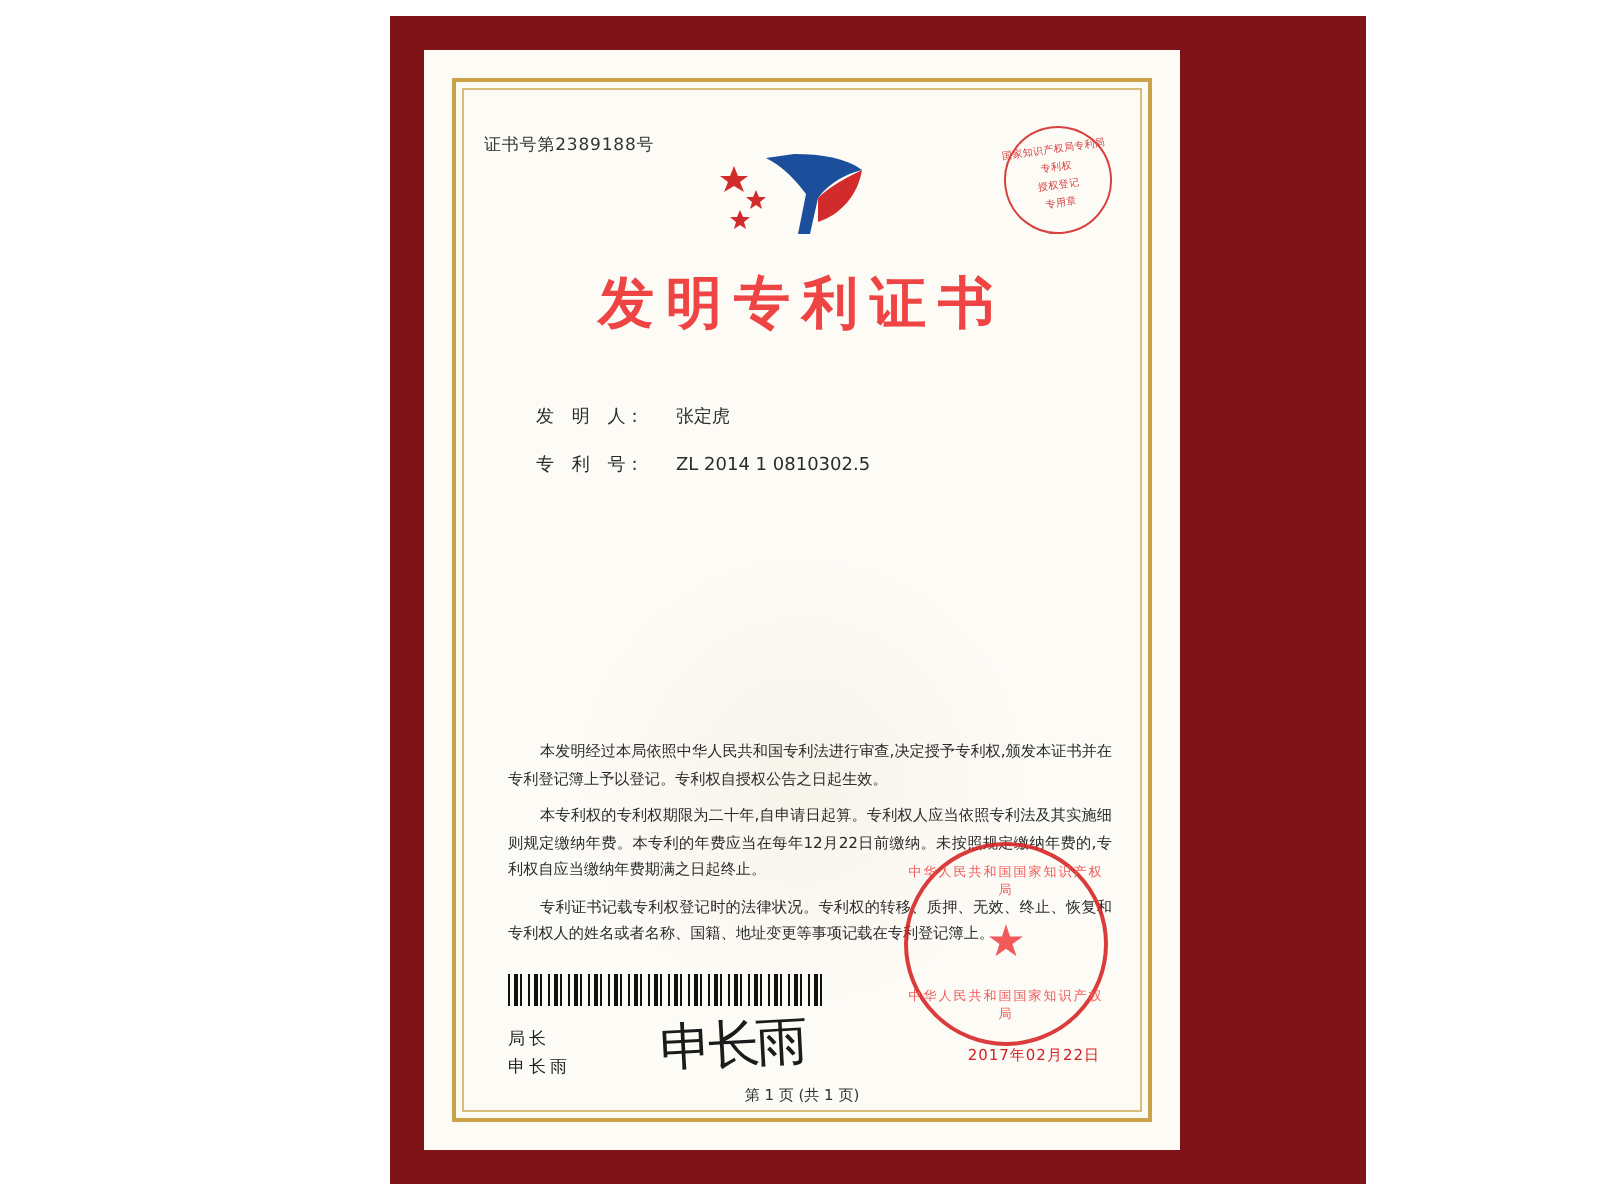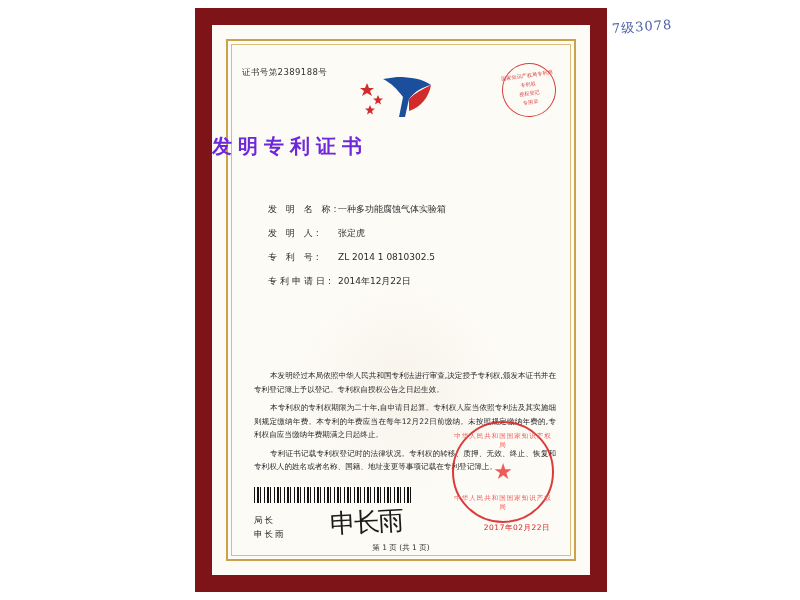--- a/index.html
+++ b/index.html
@@ -15,21 +15,21 @@
     width: 800px;
     height: 600px;
     background: #ffffff;
     overflow: hidden;
   }
   
   .cert-outer {
     position: absolute;
     left: 195px;
     top: 8px;
-    width: 412px;
+    width: 488px;
     height: 584px;
     background: #7e1418;
     box-sizing: border-box;
     padding-left: 21px;
   }
   .cert-inner {
     position: absolute;
     left: 17px;
     top: 17px;
     width: 378px;
@@ -116,24 +116,25 @@
   }
   .seal-top .t1 { top: 8px; }
   .seal-top .t2 { top: 17px; }
   .seal-top .t3 { top: 26px; }
   .seal-top .t4 { top: 35px; }
 
   .title {
     position: absolute;
     left: 0; right: 0;
     top: 108px;
-    font-size: 20px;
+    text-align: center;
+    font-size: 28px;
     font-weight: bold;
     letter-spacing: 6px;
-    color: #6d28d9;
+    color: #ef4444;
     font-family: "DejaVu Serif", serif;
   }
   .fields {
     position: absolute;
     left: 56px;
     top: 172px;
     right: 40px;
   }
   .field-row {
     font-size: 9px;
@@ -288,31 +289,25 @@
           <div class="seal-txt t1">国家知识产权局专利局</div>
           <div class="seal-txt t2">专利权</div>
           <div class="seal-txt t3">授权登记</div>
           <div class="seal-txt t4">专用章</div>
         </div>
 
         <div class="title">发明专利证书</div>
 
         <div class="fields">
           <div class="field-row">
-            <span class="field-label">发 明 名 称:</span><span class="field-value">一种多功能腐蚀气体实验箱</span>
-          </div>
-          <div class="field-row">
             <span class="field-label">发 明 人:</span><span class="field-value">张定虎</span>
           </div>
           <div class="field-row">
             <span class="field-label">专 利 号:</span><span class="field-value">ZL 2014 1 0810302.5</span>
           </div>
-          <div class="field-row">
-            <span class="field-label">专利申请日:</span><span class="field-value">2014年12月22日</span>
-          </div>
         </div>
 
         <div class="body-text">
           <p>本发明经过本局依照中华人民共和国专利法进行审查,决定授予专利权,颁发本证书并在专利登记簿上予以登记。专利权自授权公告之日起生效。</p>
           <p>本专利权的专利权期限为二十年,自申请日起算。专利权人应当依照专利法及其实施细则规定缴纳年费。本专利的年费应当在每年12月22日前缴纳。未按照规定缴纳年费的,专利权自应当缴纳年费期满之日起终止。</p>
           <p>专利证书记载专利权登记时的法律状况。专利权的转移、质押、无效、终止、恢复和专利权人的姓名或者名称、国籍、地址变更等事项记载在专利登记簿上。</p>
         </div>
 
         <div class="barcode"></div>
 

